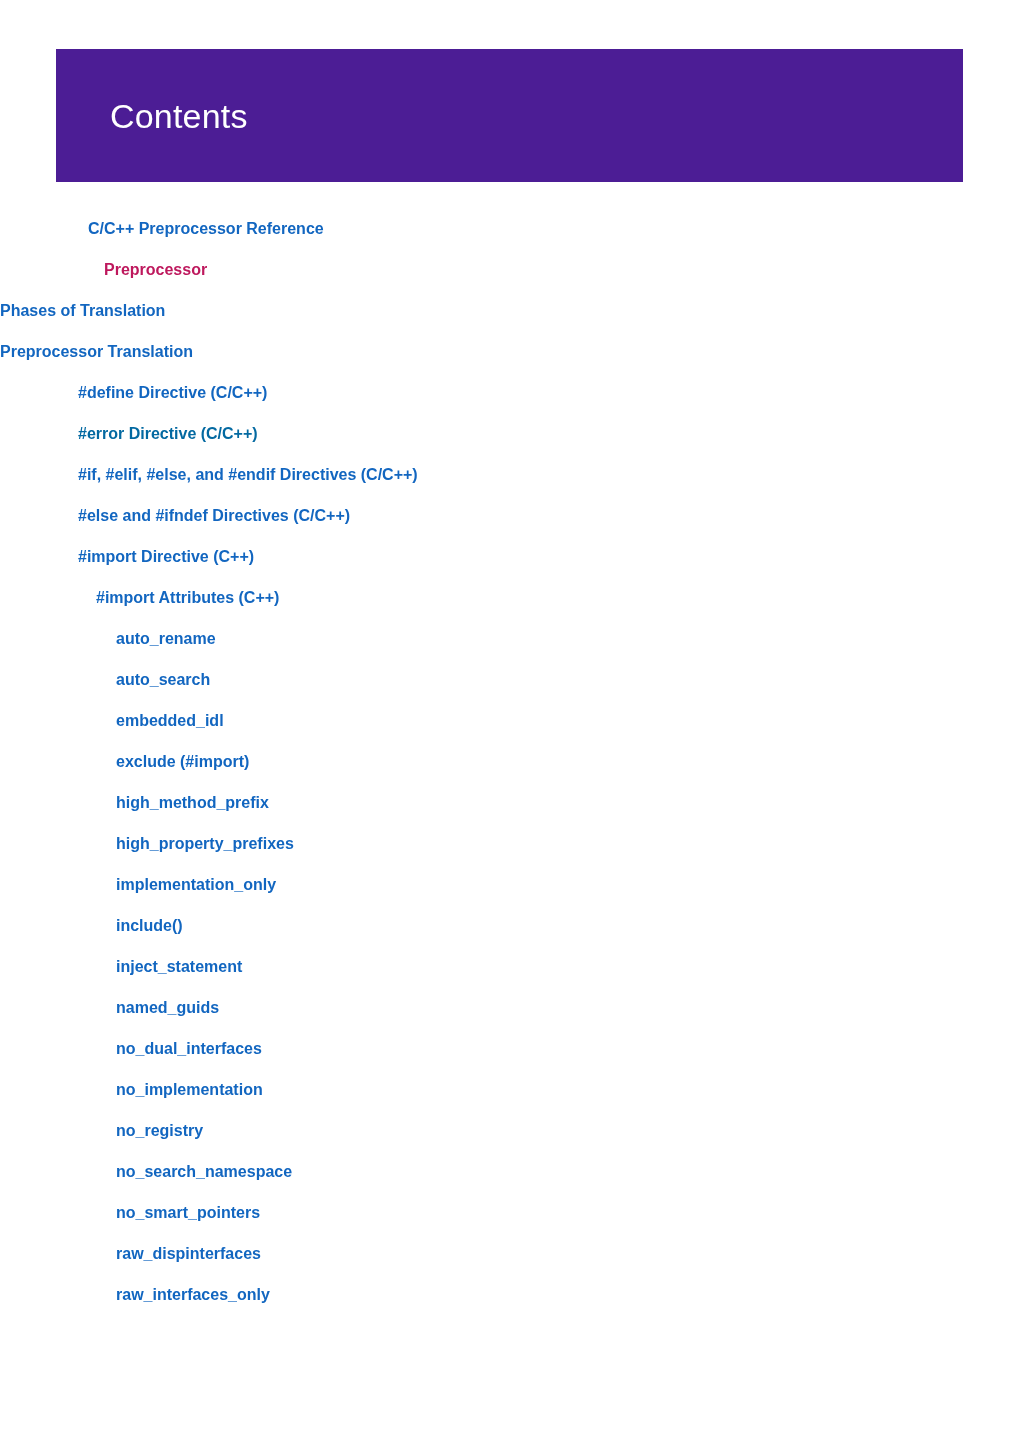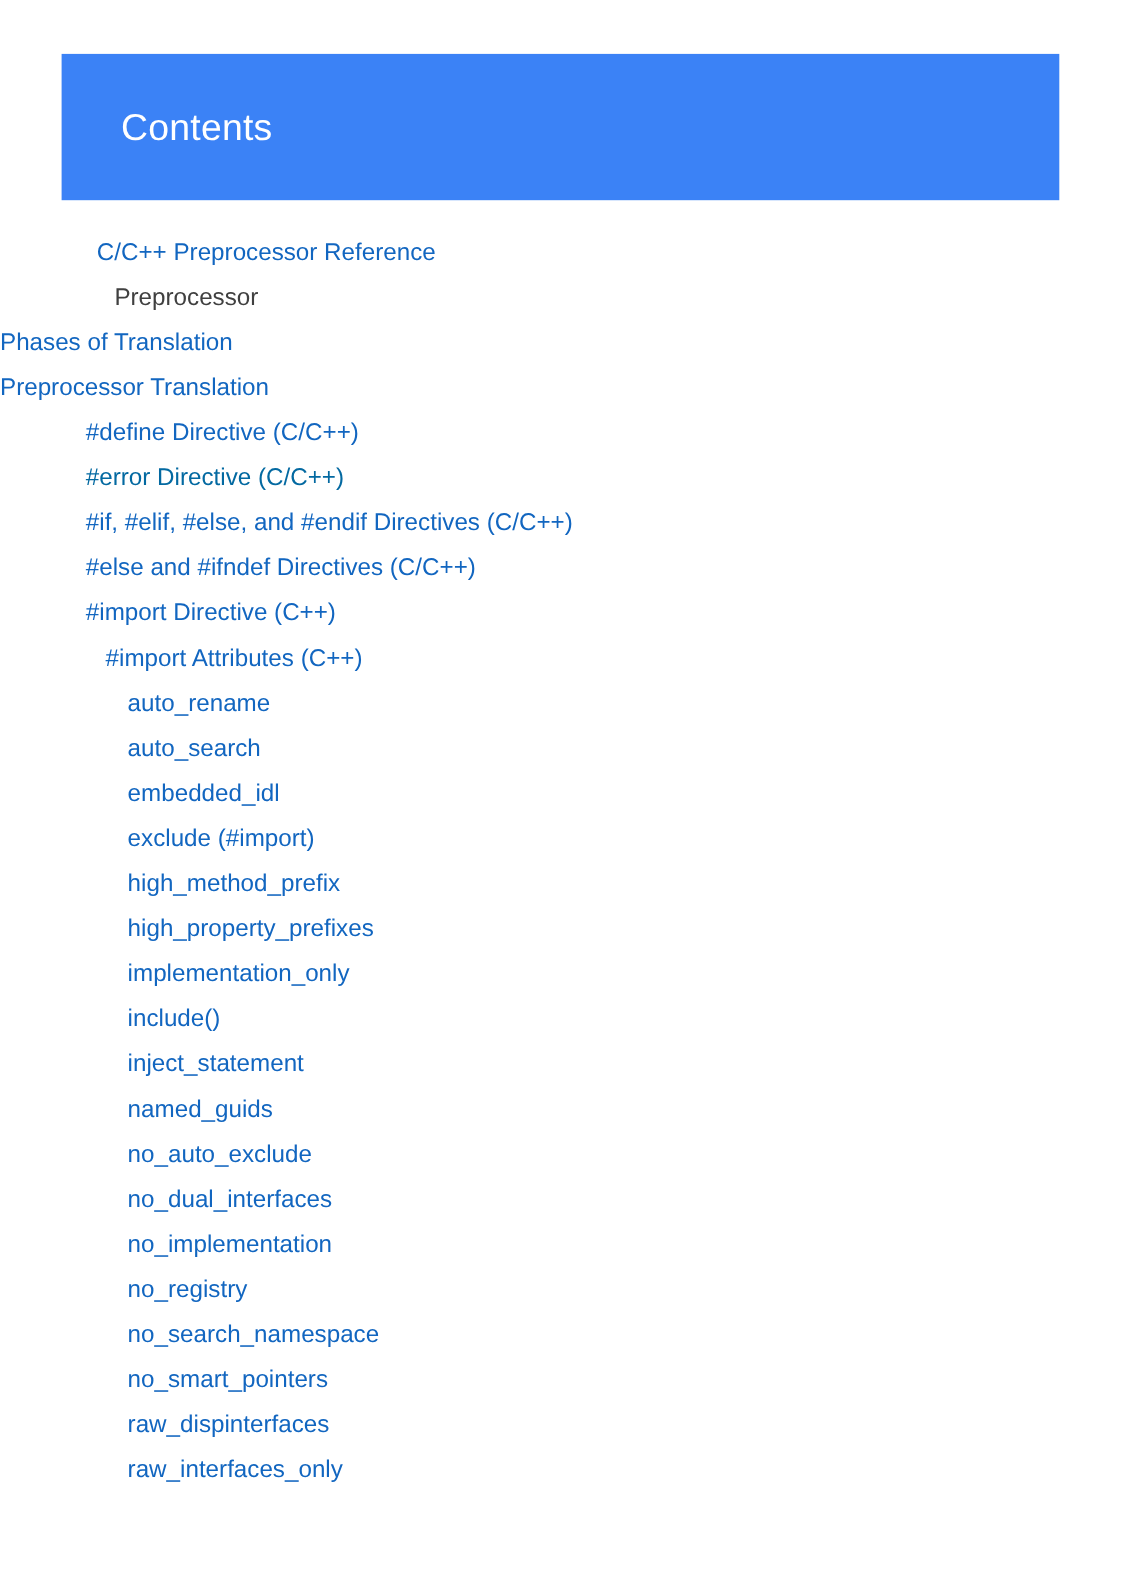--- a/index.html
+++ b/index.html
@@ -50,22 +50,22 @@
     top: 208px;
     width: 1020px;
     list-style: none;
     margin: 0;
     padding: 0;
   }
   .toc-entry {
     height: 41px;
     line-height: 41px;
     white-space: nowrap;
-    font-size: 22px;
-    font-weight: 400;
+    font-size: 16px;
+    font-weight: 700;
     color: #1266c0;
     box-sizing: border-box;
   }
   .toc-entry .toc-label {
     display: inline-block;
     vertical-align: baseline;
   }
 
   
   .lvl-0 { padding-left: 88px;  }
@@ -73,46 +73,45 @@
   .lvl-2 { }
   .lvl-3 { padding-left: 78px; }
   .lvl-4 { padding-left: 96px; }
   .lvl-5 { padding-left: 116px; }
 </style>
 </head>
 <body>
 
 <div id="page">
 
-  <div class="toc-banner" style="background: #3b82f6;">
+  <div class="toc-banner" style="background: #4c1d95;">
     <div class="toc-banner-title" style="color: rgb(255, 255, 255);">Contents</div>
   </div>
 
   <ul class="toc-list" id="toc-list">
       <li class="toc-entry lvl-0" style="color: rgb(18, 102, 192);"><span class="toc-label">C/C++ Preprocessor Reference</span></li>
-      <li class="toc-entry lvl-1" style="color: #404040;"><span class="toc-label">Preprocessor</span></li>
+      <li class="toc-entry lvl-1" style="color: #be185d;"><span class="toc-label">Preprocessor</span></li>
       <li class="toc-entry lvl-2" style="color: rgb(18, 102, 192);"><span class="toc-label">Phases of Translation</span></li>
       <li class="toc-entry lvl-2" style="color: rgb(18, 102, 192);"><span class="toc-label">Preprocessor Translation</span></li>
       <li class="toc-entry lvl-3" style="color: rgb(18, 102, 192);"><span class="toc-label">#define Directive (C/C++)</span></li>
       <li class="toc-entry lvl-3" style="color: #0369a1;"><span class="toc-label">#error Directive (C/C++)</span></li>
       <li class="toc-entry lvl-3" style="color: rgb(18, 102, 192);"><span class="toc-label">#if, #elif, #else, and #endif Directives (C/C++)</span></li>
       <li class="toc-entry lvl-3" style="color: rgb(18, 102, 192);"><span class="toc-label">#else and #ifndef Directives (C/C++)</span></li>
       <li class="toc-entry lvl-3" style="color: rgb(18, 102, 192);"><span class="toc-label">#import Directive (C++)</span></li>
       <li class="toc-entry lvl-4" style="color: rgb(18, 102, 192);"><span class="toc-label">#import Attributes (C++)</span></li>
       <li class="toc-entry lvl-5" style="color: rgb(18, 102, 192);"><span class="toc-label">auto_rename</span></li>
       <li class="toc-entry lvl-5" style="color: rgb(18, 102, 192);"><span class="toc-label">auto_search</span></li>
       <li class="toc-entry lvl-5" style="color: rgb(18, 102, 192);"><span class="toc-label">embedded_idl</span></li>
       <li class="toc-entry lvl-5" style="color: rgb(18, 102, 192);"><span class="toc-label">exclude (#import)</span></li>
       <li class="toc-entry lvl-5" style="color: rgb(18, 102, 192);"><span class="toc-label">high_method_prefix</span></li>
       <li class="toc-entry lvl-5" style="color: rgb(18, 102, 192);"><span class="toc-label">high_property_prefixes</span></li>
       <li class="toc-entry lvl-5" style="color: rgb(18, 102, 192);"><span class="toc-label">implementation_only</span></li>
       <li class="toc-entry lvl-5" style="color: rgb(18, 102, 192);"><span class="toc-label">include()</span></li>
       <li class="toc-entry lvl-5" style="color: rgb(18, 102, 192);"><span class="toc-label">inject_statement</span></li>
       <li class="toc-entry lvl-5" style="color: rgb(18, 102, 192);"><span class="toc-label">named_guids</span></li>
-      <li class="toc-entry lvl-5" style="color: rgb(18, 102, 192);"><span class="toc-label">no_auto_exclude</span></li>
       <li class="toc-entry lvl-5" style="color: rgb(18, 102, 192);"><span class="toc-label">no_dual_interfaces</span></li>
       <li class="toc-entry lvl-5" style="color: rgb(18, 102, 192);"><span class="toc-label">no_implementation</span></li>
       <li class="toc-entry lvl-5" style="color: rgb(18, 102, 192);"><span class="toc-label">no_registry</span></li>
       <li class="toc-entry lvl-5" style="color: rgb(18, 102, 192);"><span class="toc-label">no_search_namespace</span></li>
       <li class="toc-entry lvl-5" style="color: rgb(18, 102, 192);"><span class="toc-label">no_smart_pointers</span></li>
       <li class="toc-entry lvl-5" style="color: rgb(18, 102, 192);"><span class="toc-label">raw_dispinterfaces</span></li>
       <li class="toc-entry lvl-5" style="color: rgb(18, 102, 192);"><span class="toc-label">raw_interfaces_only</span></li>
     </ul>
 
 </div>

